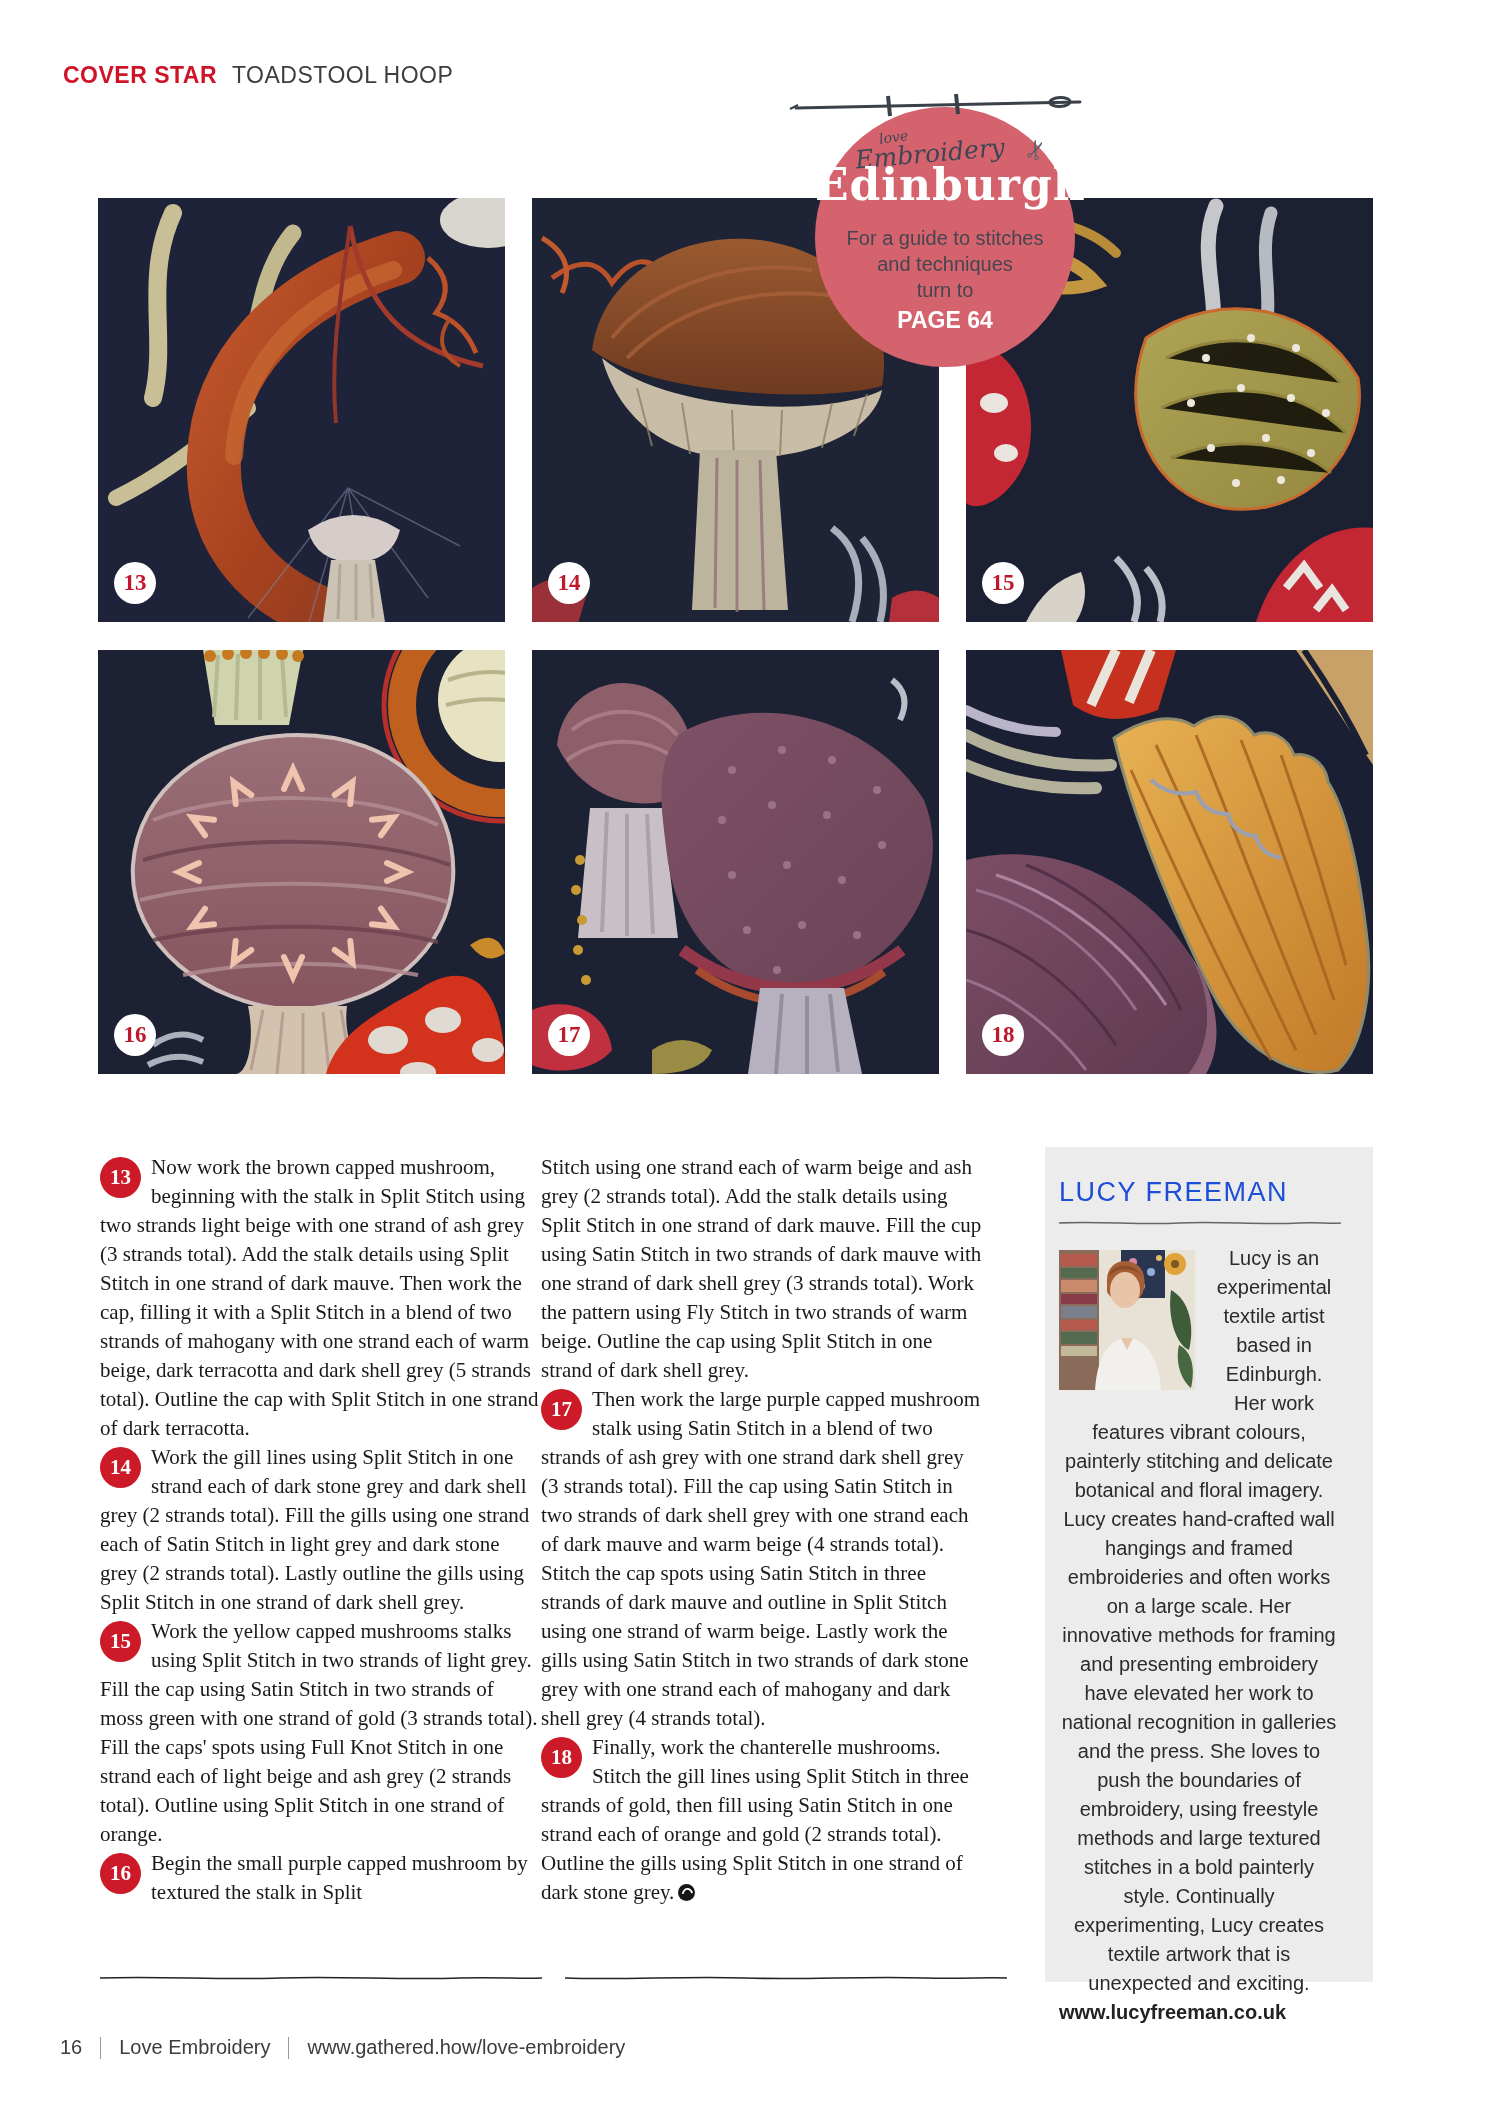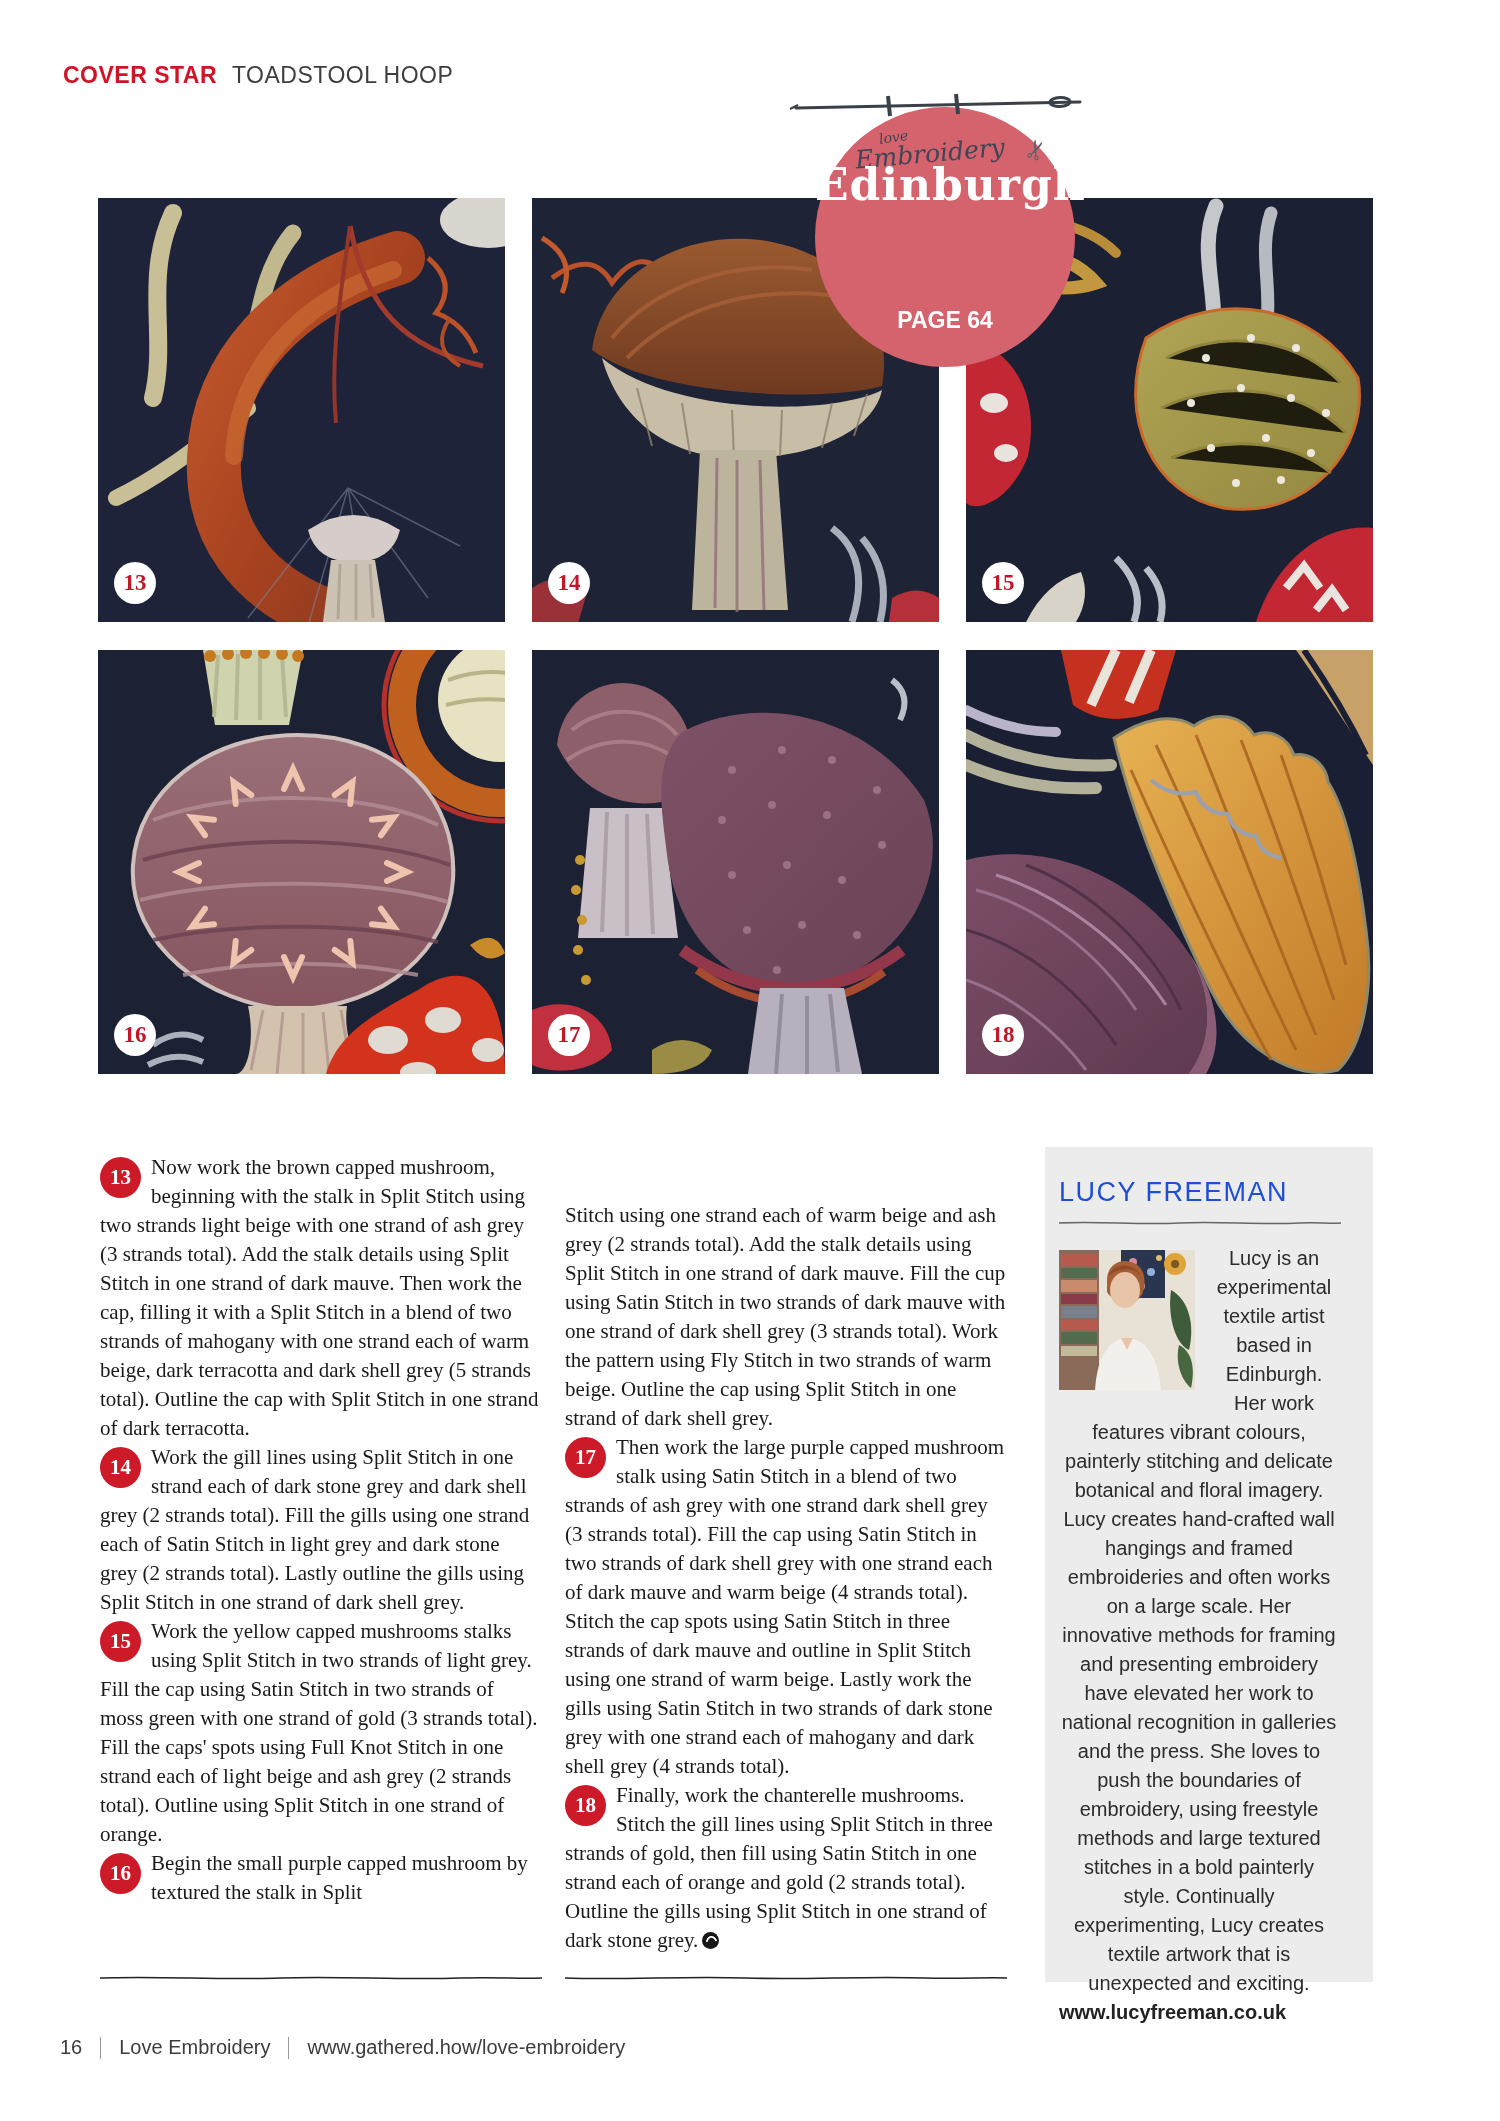--- a/index.html
+++ b/index.html
@@ -33,21 +33,21 @@
                 transform:rotate(-70deg);font-family:"DejaVu Sans",sans-serif;}
   .ess-word{position:absolute;left:0;right:0;top:52px;font-family:"DejaVu Serif",serif;
             font-weight:bold;font-size:44px;color:#ffffff;letter-spacing:1px;}
   .ess-tag{position:absolute;left:14px;right:14px;top:118px;font-family:"Liberation Sans",sans-serif;
            font-size:20px;line-height:26px;color:#45454f;}
   .ess-page{position:absolute;left:0;right:0;top:200px;font-family:"Liberation Sans",sans-serif;
             font-weight:bold;font-size:23px;color:#ffffff;}
 
   
   .col{position:absolute;top:1153px;width:442px;font-size:21px;line-height:29px;color:#1a1a1a;}
-  .col1{left:100px;} .col2{left:565px;margin-top:48px;}
+  .col1{left:100px;} .col2{left:541px;}
   .step{margin:0 0 0 0;}
   .stepnum{float:left;width:41px;height:41px;border-radius:50%;background:#cc1a28;color:#ffffff;
            font:bold 21px/41px "Liberation Serif",serif;text-align:center;margin:4px 10px 8px 0;}
   .endmark{display:inline-block;width:17px;height:17px;border-radius:50%;background:#161616;
            vertical-align:-2px;margin-left:4px;position:relative;}
   .endmark::after{content:"";position:absolute;left:4px;top:4px;width:7px;height:7px;
                   border:2px solid transparent;border-top-color:#ffffff;border-left-color:#ffffff;
                   border-radius:50%;transform:rotate(40deg);}
   .colrule{position:absolute;height:8px;}
   .rule1{left:100px;top:1974px;width:442px;}
@@ -352,20 +352,25 @@
       <path d="M240,424 L222,424 C242,400 252,352 222,302 C250,340 260,390 240,424 z" fill="#8a5d74"></path>
     </svg>
     <div class="photo-badge">18</div>
   </div>
 
   <div class="ess-badge">
     <div class="ess-love">love</div>
     <div class="ess-script">Embroidery</div>
     <div class="ess-scissors">✂</div>
     <div class="ess-word">Edinburgh</div>
+    <div class="ess-tag">
+      <div>For a guide to stitches</div>
+      <div>and techniques</div>
+      <div>turn to</div>
+    </div>
     <div class="ess-page">PAGE 64</div>
   </div>
   <svg class="ess-needle" viewBox="0 0 300 36">
     <path d="M8,20 L150,17 L292,14" stroke="#3a4148" stroke-width="3" fill="none" stroke-linecap="round"></path>
     <path d="M100,8 L102,28" stroke="#3a4148" stroke-width="4"></path>
     <path d="M168,6 L170,26" stroke="#3a4148" stroke-width="4"></path>
     <ellipse cx="272" cy="14" rx="10" ry="4.5" fill="none" stroke="#3a4148" stroke-width="3" transform="rotate(-2 272 14)"></ellipse>
     <path d="M2,21 L10,17" stroke="#3a4148" stroke-width="2"></path>
   </svg>
 

